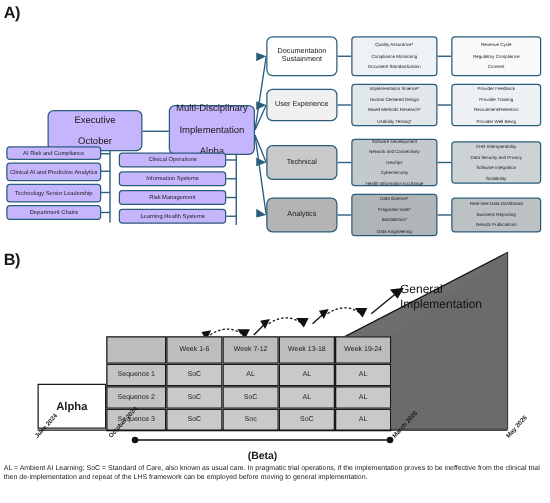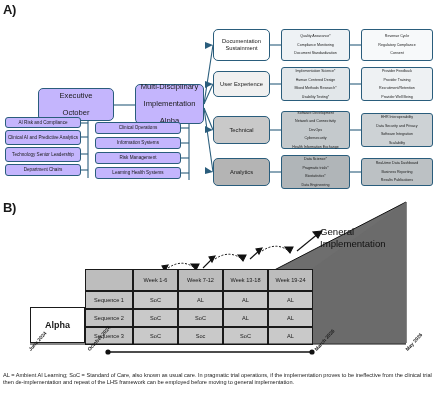--- a/index.html
+++ b/index.html
@@ -325,15 +325,18 @@
     <line x1="108" y1="10" x2="312" y2="10" stroke="#111" stroke-width="1.3"></line>
     <circle cx="108" cy="10" r="2.6" fill="#111"></circle>
     <circle cx="312" cy="10" r="2.6" fill="#111"></circle>
   </svg>
 
   <div class="datelabel" style="left:27px;top:152px;">June 2024</div>
   <div class="datelabel" style="left:86px;top:152px;">October 2024</div>
   <div class="datelabel" style="left:313px;top:152px;">March 2026</div>
   <div class="datelabel" style="left:404px;top:152px;">May 2026</div>
 
+  <div class="ptol" style="left:130px;top:163px;width:160px;">
+    <span>(Beta)</span>
+  </div>
 </div>
 
 <div class="caption">AL = Ambient AI Learning; SoC =  Standard of Care, also known as usual care. In pragmatic trial operations, if the implementation proves to be ineffective from the clinical trial then de-implementation and repeat of the LHS framework can be employed before moving to general implementation.</div>
 
 </body></html>

